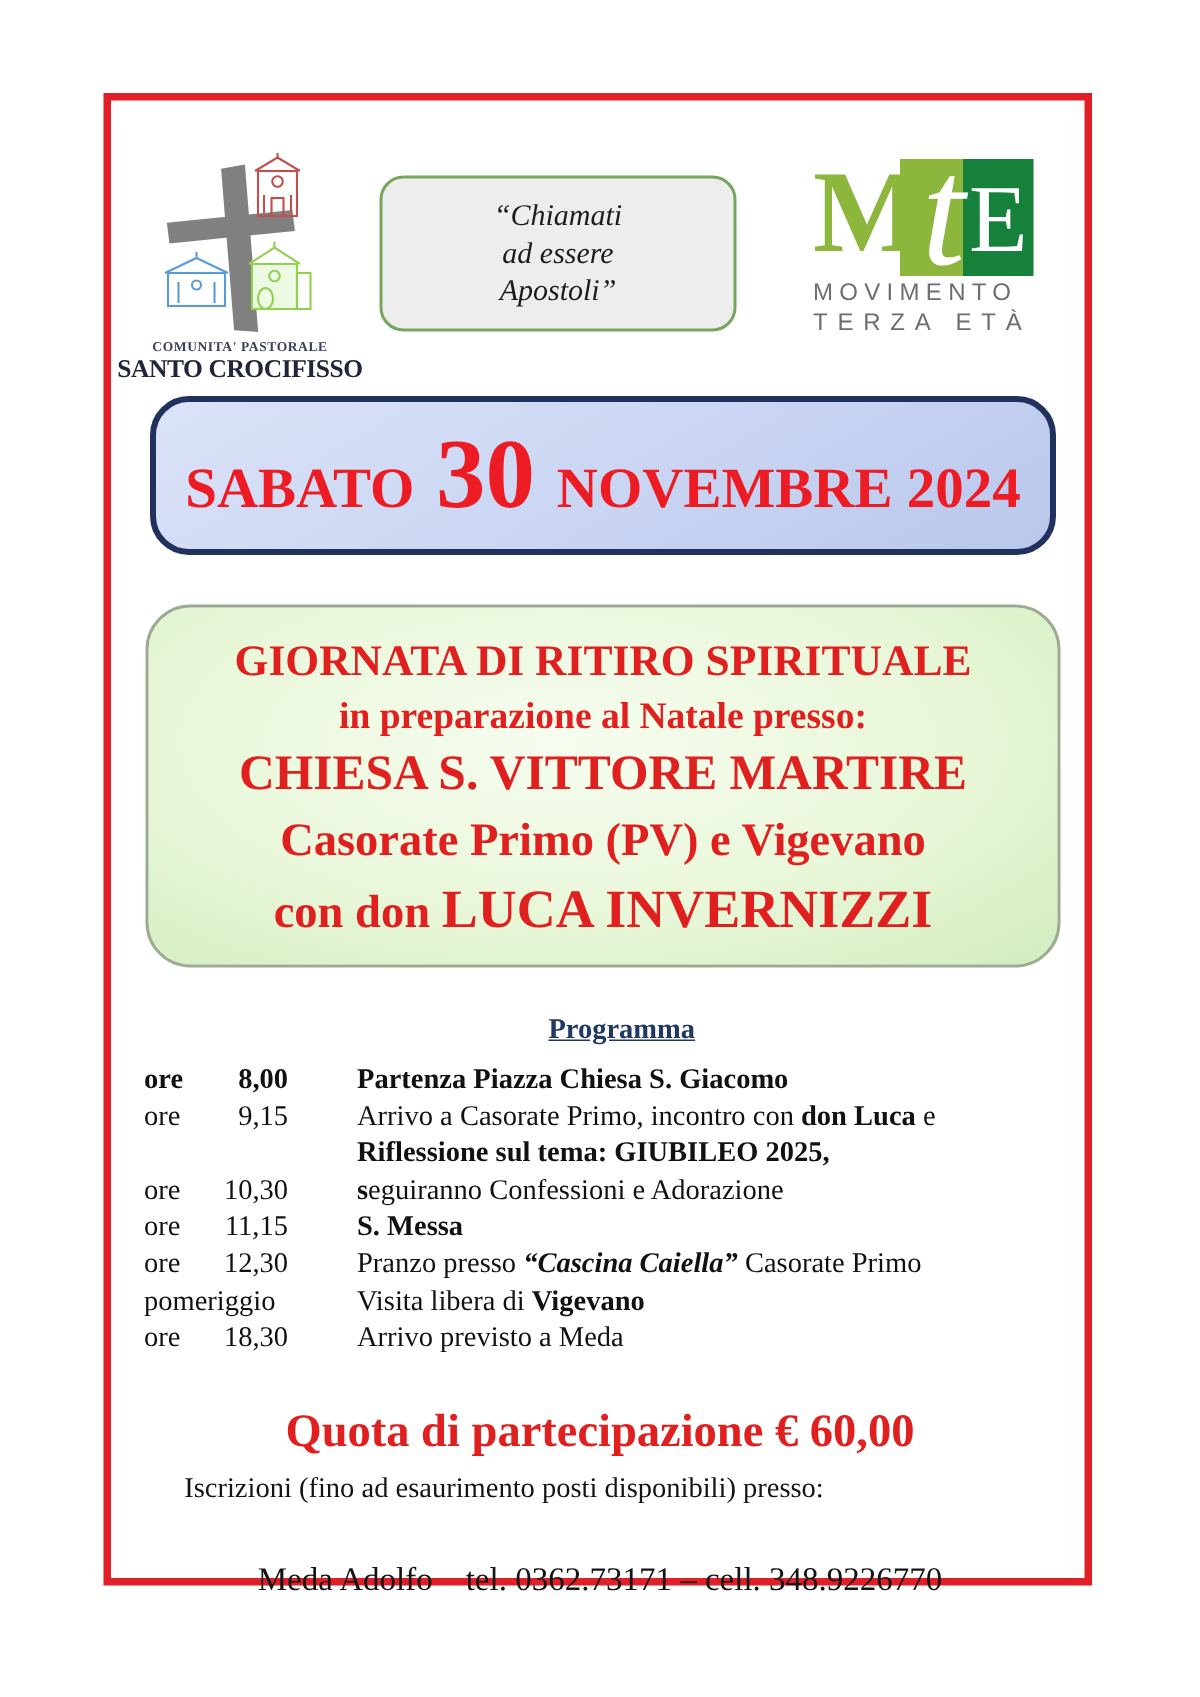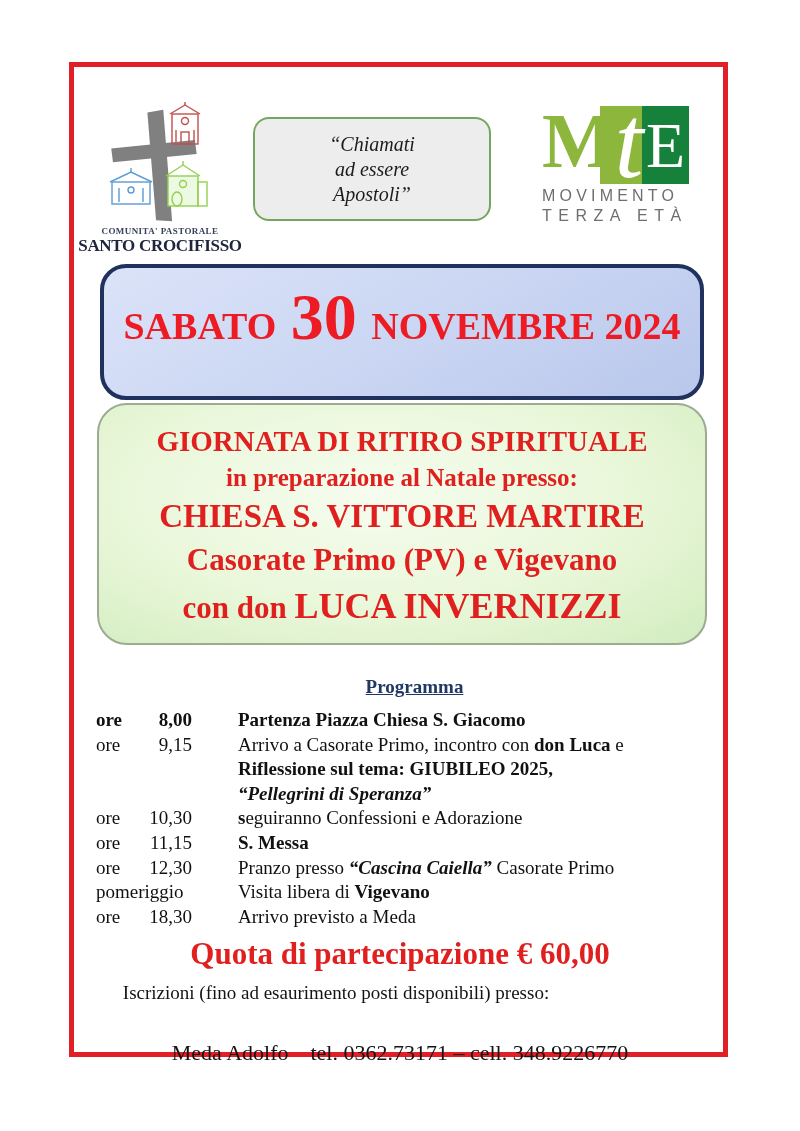--- a/index.html
+++ b/index.html
@@ -34,21 +34,21 @@
   .mte-block-light{position:absolute;left:58px;top:0;width:42px;height:78px;background:var(--mte_light_green);}
   .mte-block-dark{position:absolute;left:100px;top:0;width:47px;height:78px;background:var(--mte_dark_green);}
   .mte-m{position:absolute;left:0;top:-8px;font-size:78px;line-height:86px;font-weight:bold;color:var(--mte_light_green);z-index:2;}
   .mte-t{position:absolute;left:52px;top:-16px;width:70px;text-align:center;font-size:104px;line-height:104px;font-style:italic;color:#ffffff;z-index:3;}
   .mte-e{position:absolute;left:104px;top:4px;font-size:64px;line-height:72px;color:#ffffff;z-index:2;}
   .mte-caption{margin-top:3px;font-family:"Liberation Sans", sans-serif;color:var(--gray_caption);}
   .mte-cap1{font-size:16px;letter-spacing:4.2px;}
   .mte-cap2{font-size:16px;letter-spacing:6.5px;margin-top:2px;}
 
   
-  .banner{left:100px;top:264px;width:604px;height:136px;box-sizing:border-box;
+  .banner{left:100px;top:264px;width:604px;height:106px;box-sizing:border-box;
     border:4px solid var(--navy);border-radius:26px;
     background:linear-gradient(150deg,#dbe3f8 0%, var(--banner_fill) 55%, #b9c7ec 100%);
     text-align:center;line-height:97px;font-weight:bold;color:var(--date_red);white-space:nowrap;}
   .banner .pre,.banner .suf{font-size:38px;}
   .banner .day{font-size:66px;padding:0 5px;}
 
   
   .event{left:97px;top:403px;width:610px;height:242px;box-sizing:border-box;
     border:2px solid var(--green_border);border-radius:30px;
     background:radial-gradient(ellipse at 45% 38%, #f6fcef 0%, var(--green_fill) 55%, var(--green_fill_edge) 100%);
@@ -142,21 +142,21 @@
   <div class="ev1">GIORNATA DI RITIRO SPIRITUALE</div>
   <div class="ev2">in preparazione al Natale presso:</div>
   <div class="ev3">CHIESA S. VITTORE MARTIRE</div>
   <div class="ev4">Casorate Primo (PV) e Vigevano</div>
   <div class="ev5"><span>con don </span><span class="name">LUCA INVERNIZZI</span></div>
 </div>
 
 <div class="abs prog-head">Programma</div>
 <div class="abs rows">
     <div class="prow"><span class="plabel b">ore</span><span class="ptime b">8,00</span><span class="pdesc"><span class="b">Partenza Piazza Chiesa S. Giacomo</span></span></div>
-    <div class="prow"><span class="plabel">ore</span><span class="ptime">9,15</span><span class="pdesc"><span>Arrivo a Casorate Primo, incontro con </span><span class="b">don Luca</span><span> e</span><br><span class="b">Riflessione sul tema: GIUBILEO 2025,</span><br><span class="b i">“Pellegrini di Speranza”</span></span></div>
+    <div class="prow"><span class="plabel">ore</span><span class="ptime">9,15</span><span class="pdesc"><span>Arrivo a Casorate Primo, incontro con </span><span class="b">don Luca</span><span> e</span><br><span class="b">Riflessione sul tema: GIUBILEO 2025,</span><br></span></div>
     <div class="prow"><span class="plabel">ore</span><span class="ptime">10,30</span><span class="pdesc"><span class="b">s</span><span>eguiranno Confessioni e Adorazione</span></span></div>
     <div class="prow"><span class="plabel">ore</span><span class="ptime">11,15</span><span class="pdesc"><span class="b">S. Messa</span></span></div>
     <div class="prow"><span class="plabel">ore</span><span class="ptime">12,30</span><span class="pdesc"><span>Pranzo presso </span><span class="b i">“Cascina Caiella”</span><span> Casorate Primo</span></span></div>
     <div class="prow"><span class="plabel">pomeriggio</span><span class="ptime"></span><span class="pdesc"><span>Visita libera di </span><span class="b">Vigevano</span></span></div>
     <div class="prow"><span class="plabel">ore</span><span class="ptime">18,30</span><span class="pdesc"><span>Arrivo previsto a Meda</span></span></div>
   </div>
 
 <div class="abs quota">Quota di partecipazione € 60,00</div>
 <div class="abs info1">Iscrizioni (fino ad esaurimento posti disponibili) presso:</div>
 <div class="abs info2">Meda Adolfo    tel. 0362.73171 – cell. 348.9226770</div>

